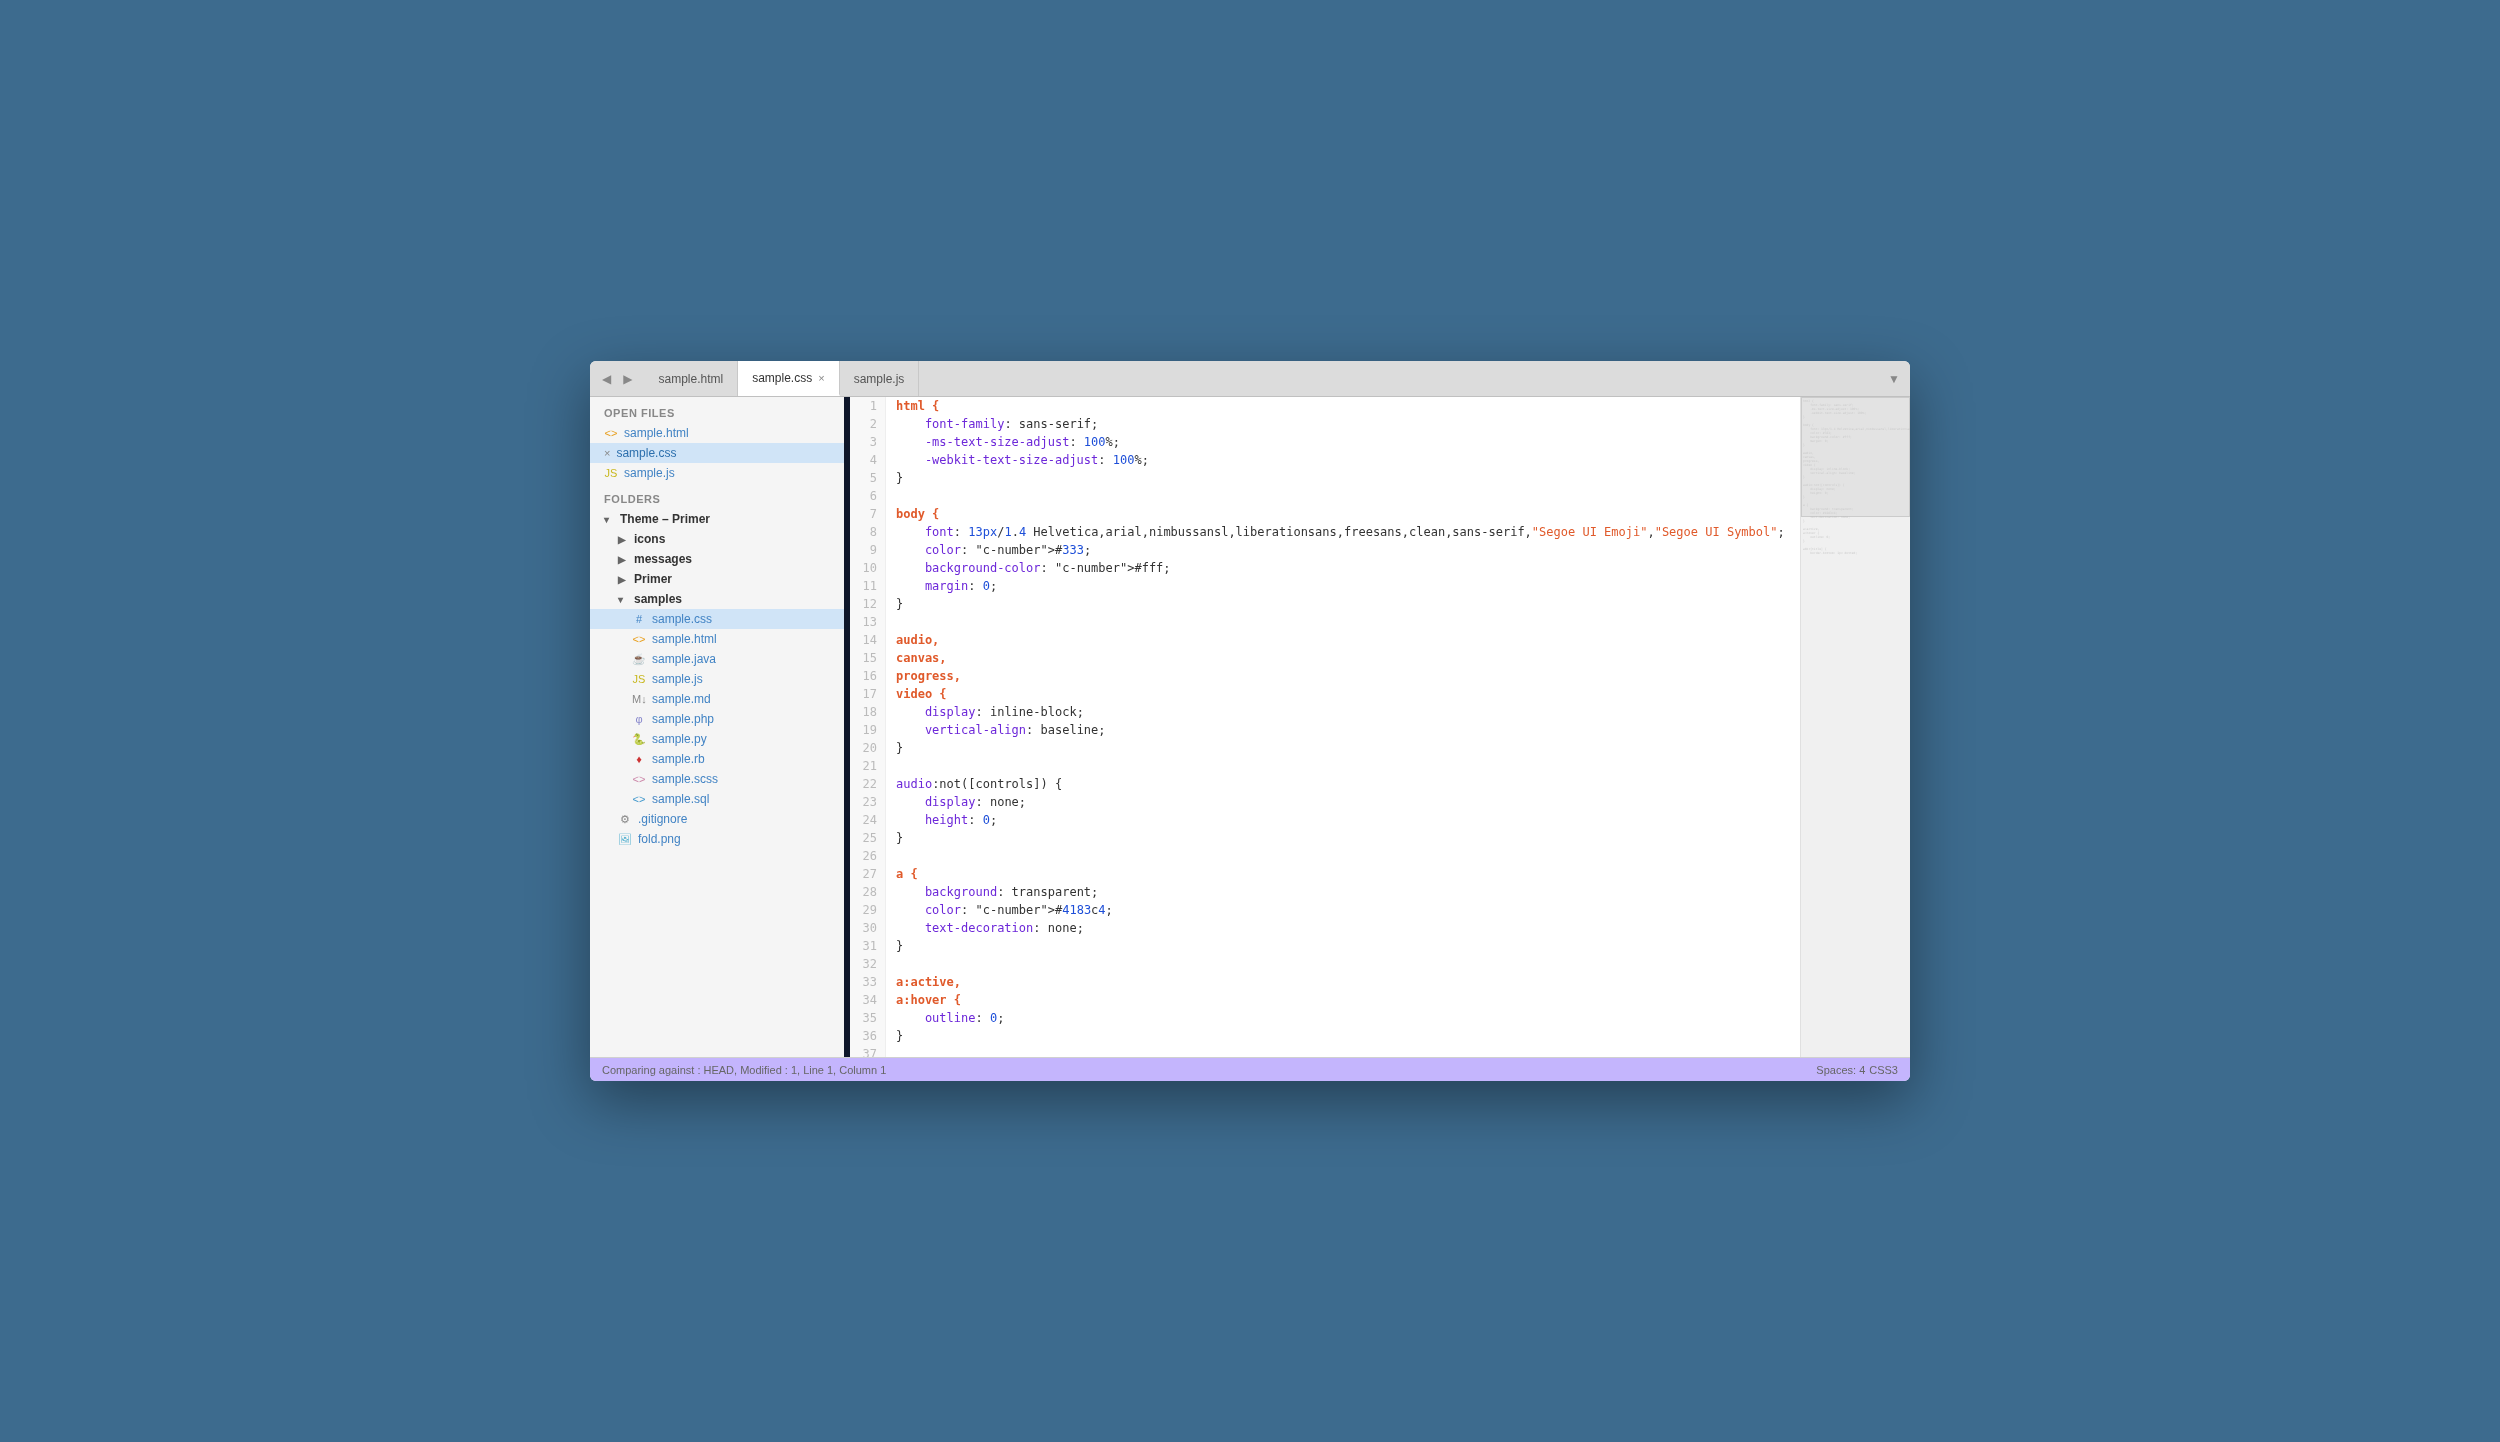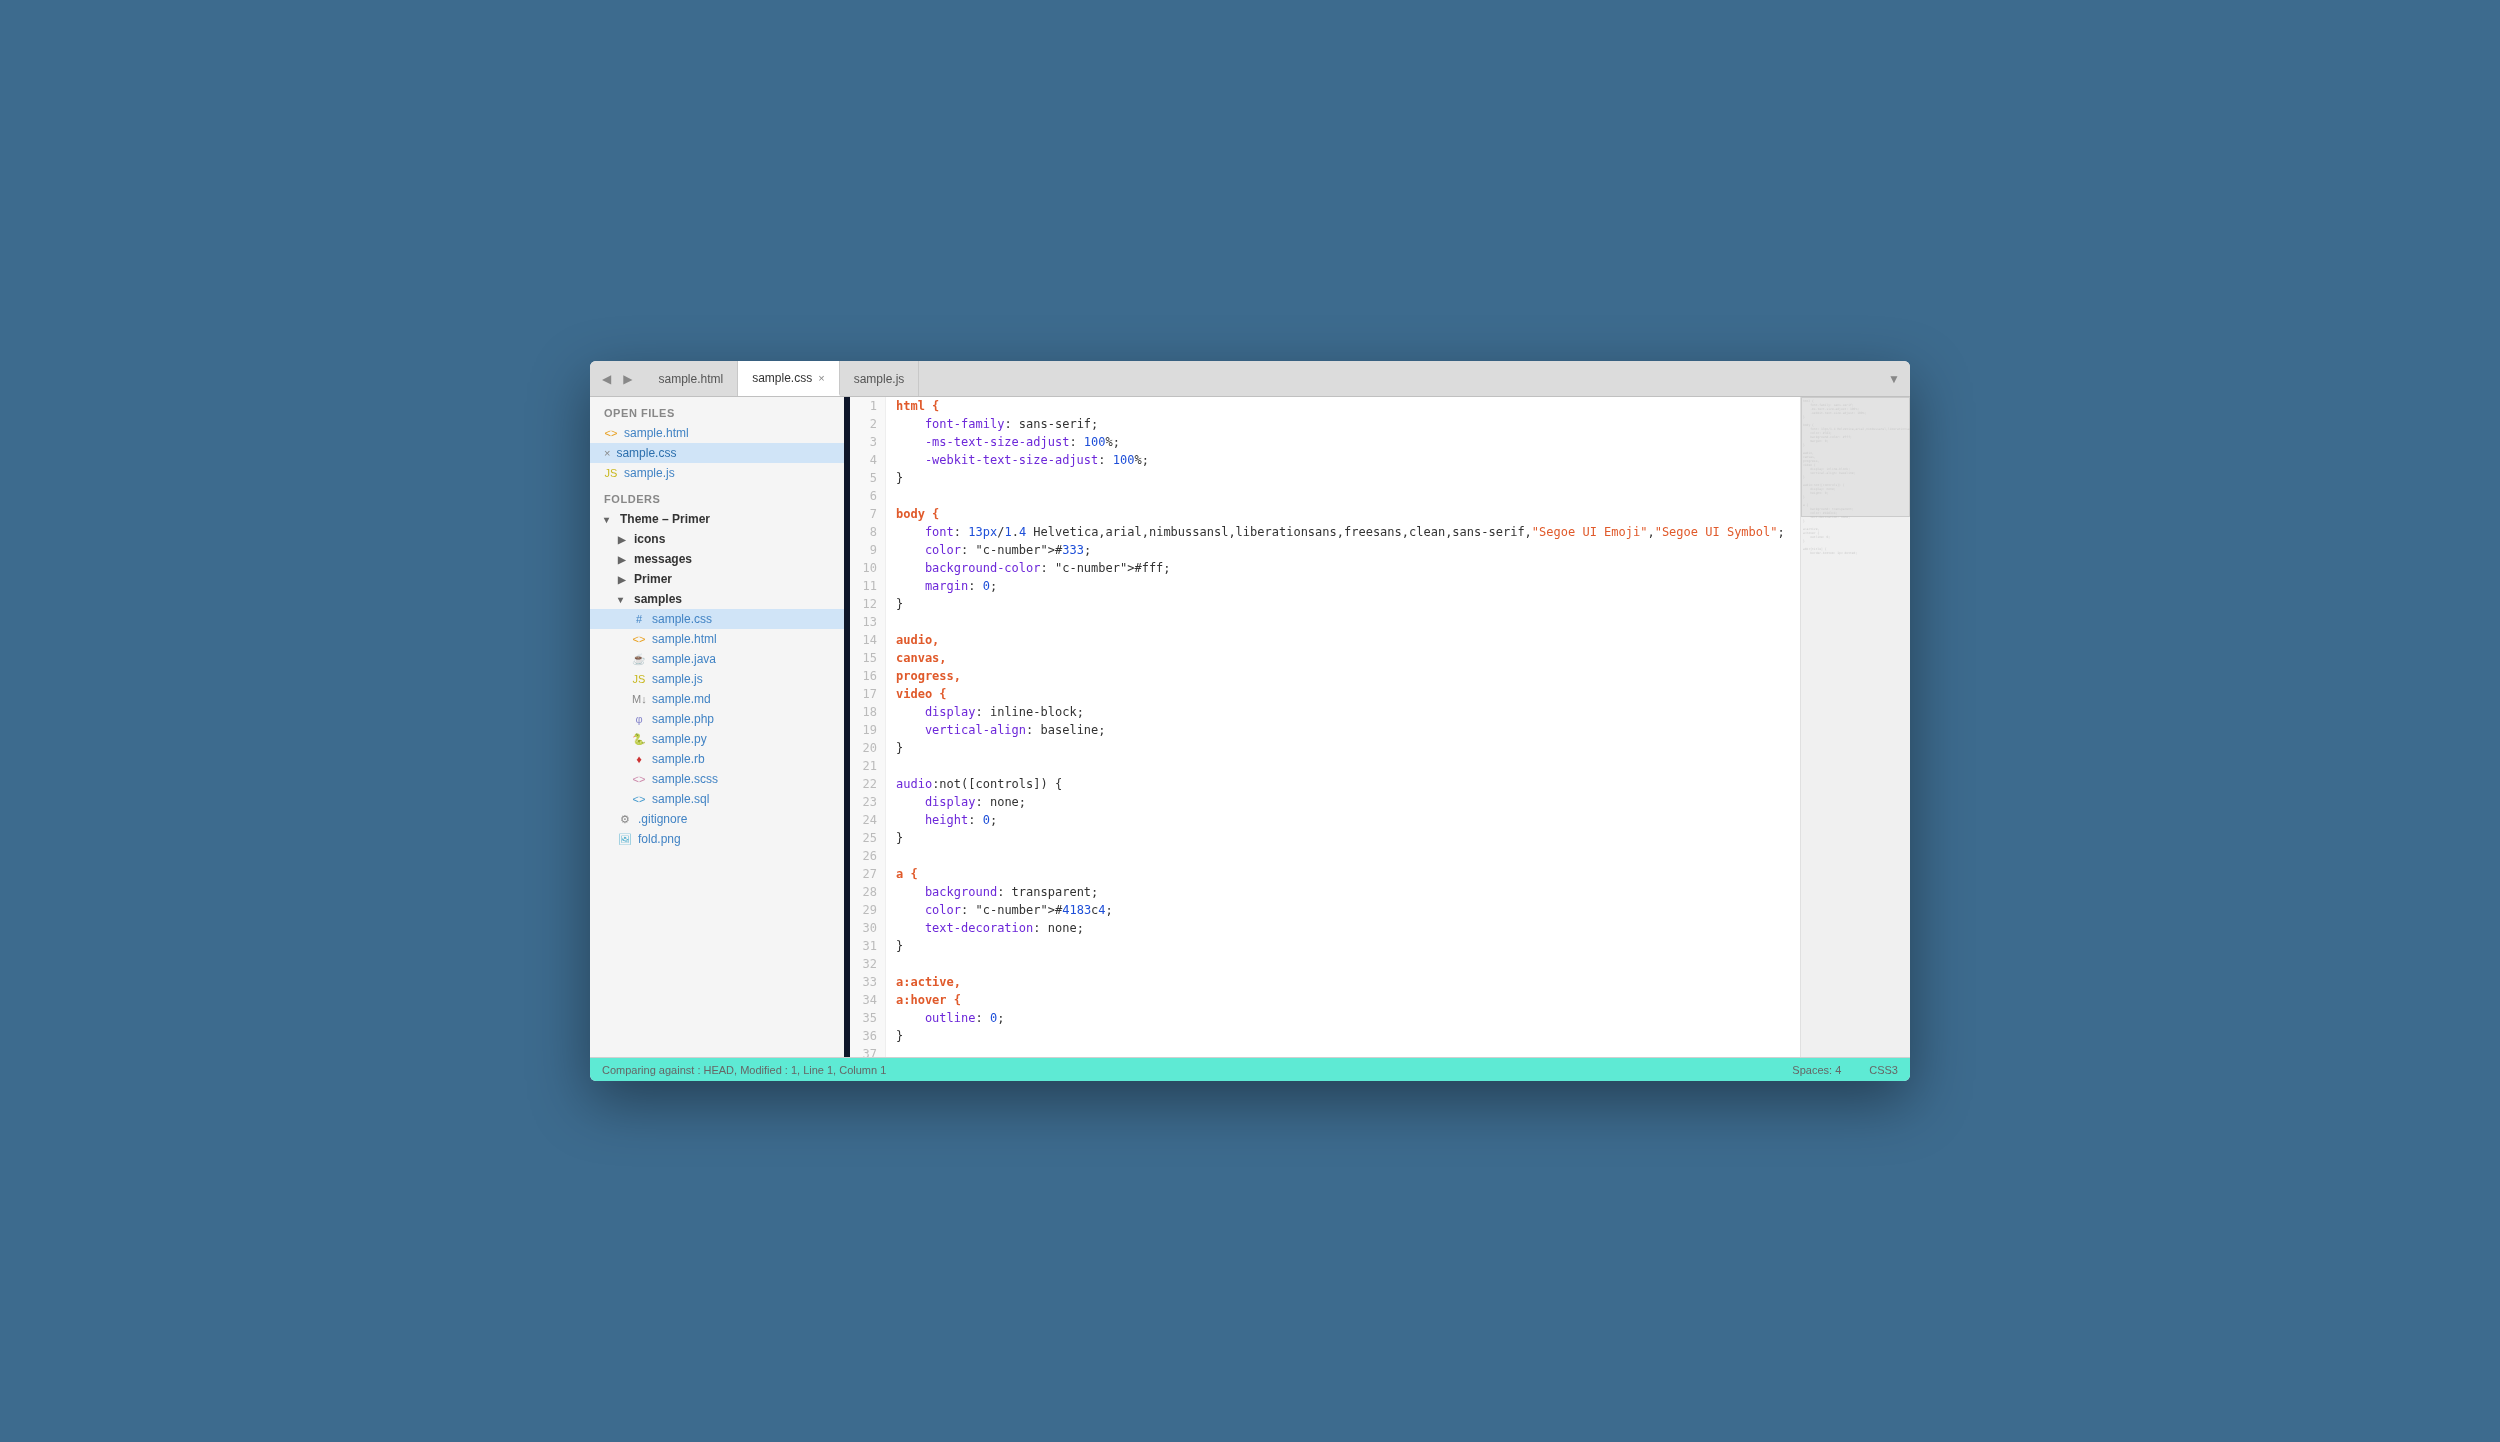--- a/index.html
+++ b/index.html
@@ -226,33 +226,33 @@
       top: 0;
       left: 0;
       right: 0;
       height: 120px;
       background: rgba(200,200,200,0.3);
       border: 1px solid rgba(180,180,180,0.5);
     }
     
     .status-bar {
       height: 24px;
-      background: #5eead4;
+      background: #c4b5fd;
       border-top: 1px solid #d0d0d0;
       display: flex;
       align-items: center;
       padding: 0 12px;
       font-size: 11px;
       color: #666;
       flex-shrink: 0;
       justify-content: space-between;
     }
     .status-right {
       display: flex;
-      gap: 28px;
+      gap: 4px;
     }
     .code-line {
       min-height: 18px;
     }
   </style>
 </head>
 <body>
 
 <div class="editor-window">
 

